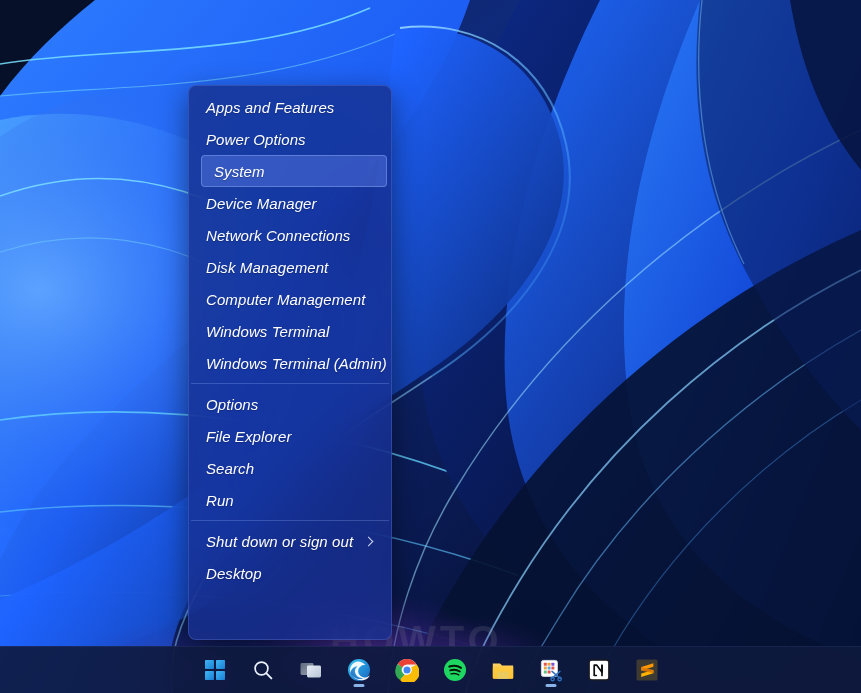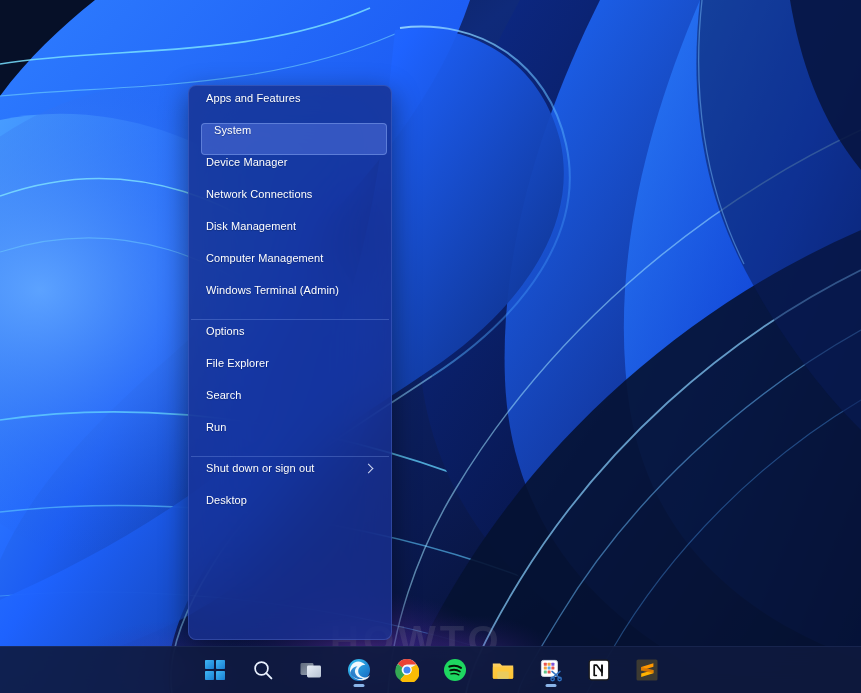--- a/index.html
+++ b/index.html
@@ -35,29 +35,31 @@
     border:1px solid rgba(140,170,255,0.22);
     box-shadow:0 8px 28px rgba(0,0,0,0.45);
     padding:5px 0 5px 0;
     overflow:hidden;
   }
   .menu-item {
     position:relative;
     height:32px;
     margin:0 4px;
     display:flex;
+    align-items:center;
     border-radius:4px;
     cursor:default;
     color:#ffffff;
-    font-size:11px;
+    font-size:15px;
     letter-spacing:0.1px;
     padding-left:12px;
     padding-right:10px;
     border:1px solid transparent;
     text-shadow:0 1px 1px rgba(0,0,0,0.25);
+    font-style:italic;
   }
   .menu-item .label { flex:1; white-space:nowrap; }
   .menu-item.selected {
     background:rgba(90,125,230,0.45);
     border:1px solid rgba(160,190,255,0.38);
     margin-left:12px;
   }
   .menu-sep {
     height:1px;
     margin:4px 2px;
@@ -221,34 +223,40 @@
     <ellipse cx="470" cy="660" rx="90" ry="45" fill="url(#purpleSpot)" opacity="0.5"></ellipse>
     <ellipse cx="180" cy="670" rx="110" ry="50" fill="url(#purpleSpot)" opacity="0.35"></ellipse>
   </svg>
 
   <div id="watermark">HOWTO</div>
 
   <div id="context-menu">
       <div class="menu-item">
         <span class="label">Apps and Features</span>
       </div>
+      <div class="menu-item">
+        <span class="label">Power Options</span>
+      </div>
       <div class="menu-item selected">
         <span class="label">System</span>
       </div>
       <div class="menu-item">
         <span class="label">Device Manager</span>
       </div>
       <div class="menu-item">
         <span class="label">Network Connections</span>
       </div>
       <div class="menu-item">
         <span class="label">Disk Management</span>
       </div>
       <div class="menu-item">
         <span class="label">Computer Management</span>
+      </div>
+      <div class="menu-item">
+        <span class="label">Windows Terminal</span>
       </div>
       <div class="menu-item">
         <span class="label">Windows Terminal (Admin)</span>
       </div>
       <div class="menu-sep"></div>
       <div class="menu-item">
         <span class="label">Options</span>
       </div>
       <div class="menu-item">
         <span class="label">File Explorer</span>

